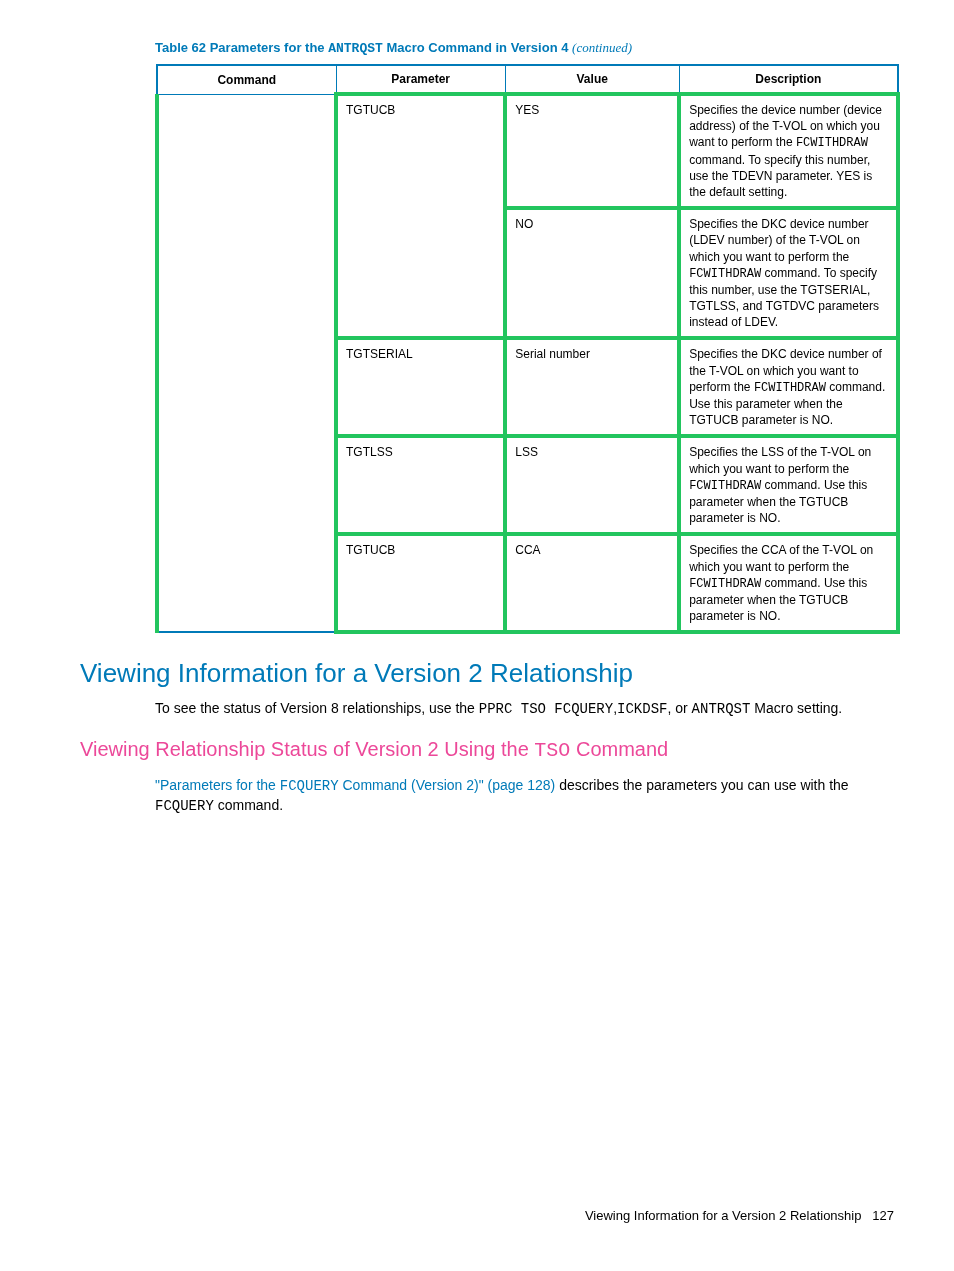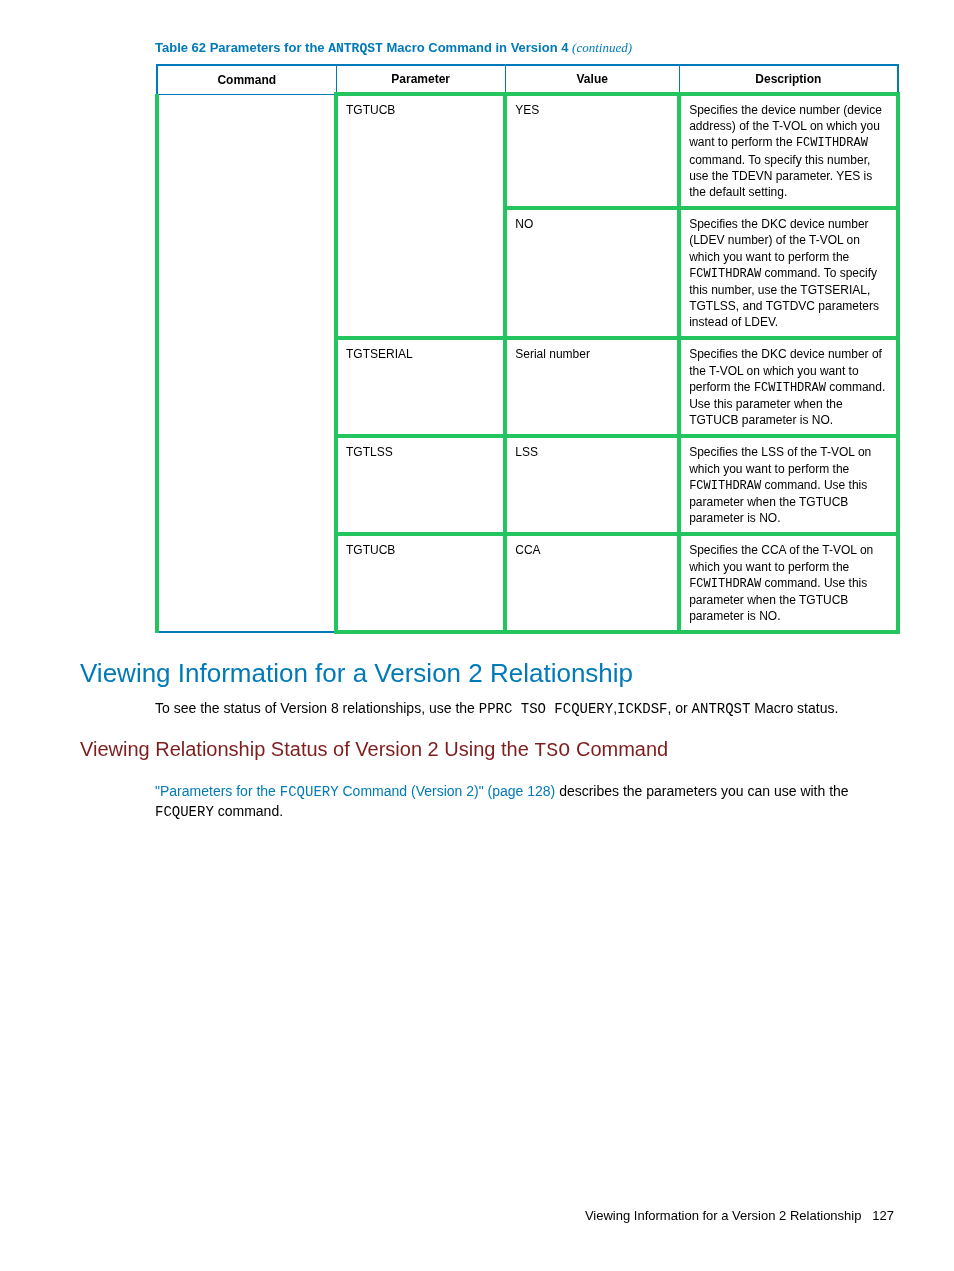--- a/index.html
+++ b/index.html
@@ -46,25 +46,25 @@
   table.data td.cmdcol { border-top: none; border-bottom: none; }
   .mono { font-family: "Courier New", monospace; }
   h1.sec {
     color: #007ab8;
     font-weight: normal;
     font-size: 26px;
     margin-top: 24px;
     margin-bottom: 10px;
   }
   h2.sub {
-    color: #7f1d1d;
+    color: #ec4899;
     font-weight: normal;
     font-size: 20px;
     margin-top: 18px;
-    margin-bottom: 20px;
+    margin-bottom: 14px;
   }
   p.body {
     margin-left: 75px;
     font-size: 14px;
     line-height: 1.4;
     margin-bottom: 6px;
   }
   a.xref { color: #007ab8; text-decoration: none; }
   .footer {
     position: absolute;
@@ -124,21 +124,21 @@
       <td>TGTUCB</td>
       <td>CCA</td>
       <td><span>Specifies the CCA of the T-VOL on which you want to perform the </span><span class="mono">FCWITHDRAW</span><span> command. Use this parameter when the TGTUCB parameter is NO.</span></td>
     </tr>
   </tbody>
 </table>
 
 <h1 class="sec">Viewing Information for a Version 2 Relationship</h1>
 
 <p class="body">
-  <span>To see the status of Version 8 relationships, use the </span><span class="mono">PPRC TSO FCQUERY</span><span>,</span><span class="mono">ICKDSF</span><span>, or </span><span class="mono">ANTRQST</span><span> Macro status.</span>
+  <span>To see the status of Version 8 relationships, use the </span><span class="mono">PPRC TSO FCQUERY</span><span>,</span><span class="mono">ICKDSF</span><span>, or </span><span class="mono">ANTRQST</span><span> Macro setting.</span>
 </p>
 
 <h2 class="sub">
   <span>Viewing Relationship Status of Version 2 Using the </span><span class="mono">TSO</span><span> Command</span>
 </h2>
 
 <p class="body">
   <a class="xref"><span>"Parameters for the </span><span class="mono">FCQUERY</span><span> Command (Version 2)" (page 128)</span></a><span> describes the parameters you can use with the </span><span class="mono">FCQUERY</span><span> command.</span>
 </p>
 

